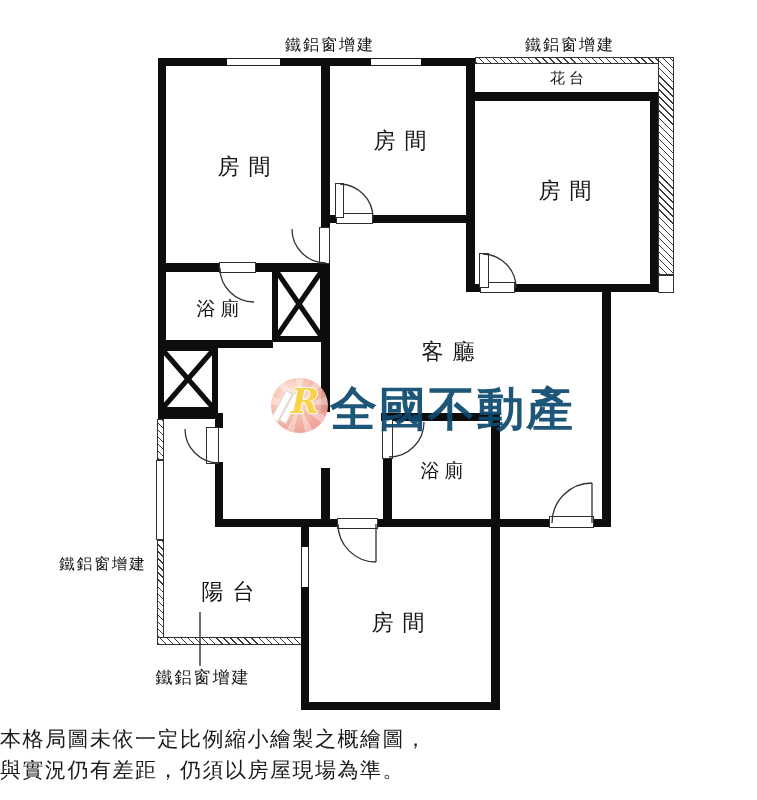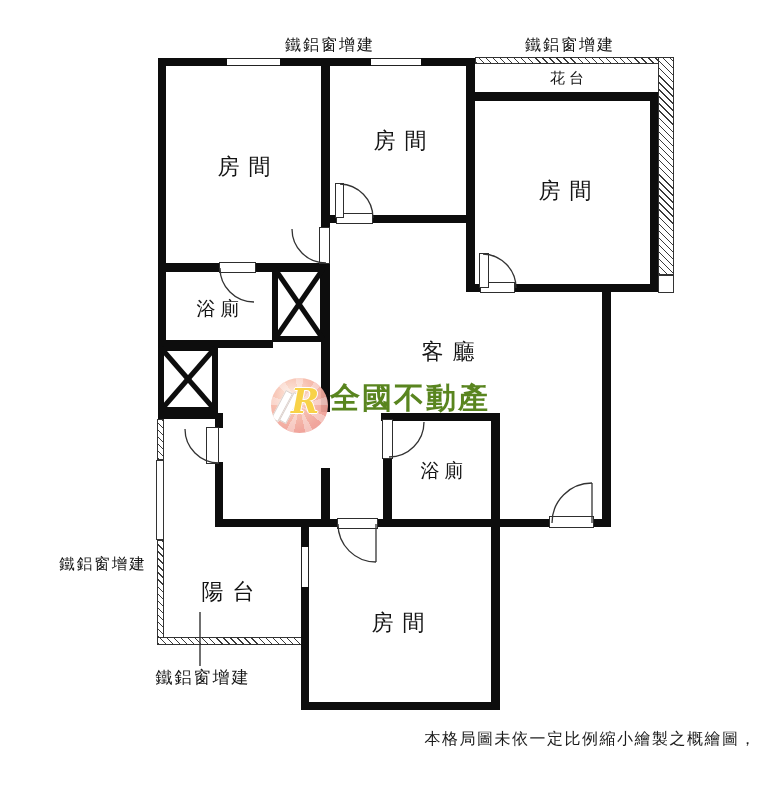--- a/index.html
+++ b/index.html
@@ -24,26 +24,26 @@
   
   #watermark{position:absolute;z-index:6;left:0;top:0;width:757px;height:800px;pointer-events:none;opacity:.93;}
   .wm-circle{position:absolute;left:271px;top:378px;width:57px;height:55px;border-radius:50%;
      background:radial-gradient(circle at 36% 30%,#fdeadd 0%,#f7bcab 38%,#f0a096 70%,#ec9790 100%);overflow:hidden;}
   .wm-rays{position:absolute;inset:0;border-radius:50%;opacity:.45;
      background:repeating-conic-gradient(from 8deg,rgba(255,255,255,0) 0deg 24deg,rgba(255,255,255,.8) 24deg 40deg);}
   .wm-slash{position:absolute;width:6px;height:30px;background:#fff;border:1px solid #d8cdc8;transform:rotate(28deg);}
   .wm-r{position:absolute;left:20px;top:3px;font-family:"DejaVu Serif",serif;font-style:italic;font-weight:bold;
      font-size:34px;color:#f8cf3b;text-shadow:-1px 0 #fff,1px 0 #fff,0 -1px #fff,0 1px #fff;}
   .wm-cn{position:absolute;left:330px;top:378px;font-family:"Liberation Sans",sans-serif;font-weight:bold;
-     font-size:30px;letter-spacing:2px;color:#4d7c0f;}
+     font-size:47px;letter-spacing:2px;color:#0c4a6e;}
   .wm-en{position:absolute;left:333px;top:406px;font-family:"Liberation Sans",sans-serif;font-weight:bold;
      font-size:12.5px;letter-spacing:4.6px;color:#f0a3a3;}
   
-  #disclaimer{position:absolute;z-index:5;left:0;top:723px;width:757px;text-align:right;
-     font-family:"Liberation Sans",sans-serif;font-size:16px;line-height:31px;letter-spacing:1.5px;color:#1a1a1a;}
+  #disclaimer{position:absolute;z-index:5;left:0;top:723px;width:757px;text-align:left;
+     font-family:"Liberation Sans",sans-serif;font-size:21px;line-height:31px;letter-spacing:1.5px;color:#1a1a1a;}
 </style>
 </head>
 <body>
 
 <div id="canvas">
 
   <svg id="arcs" width="757" height="800">
     <g stroke="#333" stroke-width="1.3" fill="none">
       <path d="M220,268 A34,34 0 0 0 254,302"></path>
       <path d="M326,263 A34,34 0 0 1 292,229"></path>
@@ -84,20 +84,21 @@
       <div class="wm-rays"></div>
       <div class="wm-slash" style="left:7px;top:12px"></div>
       <div class="wm-slash" style="left:15px;top:14px"></div>
       <div class="wm-r">R</div>
     </div>
     <div class="wm-cn">全國不動產</div>
   </div>
 
   <div id="disclaimer">
     <div>本格局圖未依一定比例縮小繪製之概繪圖，</div>
+    <div>與實況仍有差距，仍須以房屋現場為準。</div>
   </div>
 <div class="wall" style="left: 158px; top: 58px; width: 8px; height: 361px;"></div>
     <div class="wall" style="left: 158px; top: 58px; width: 69px; height: 8px;"></div>
     <div class="wall" style="left: 280px; top: 58px; width: 91px; height: 8px;"></div>
     <div class="wall" style="left: 421px; top: 58px; width: 45px; height: 8px;"></div>
     <div class="wall" style="left: 466px; top: 58px; width: 9px; height: 234px;"></div>
     <div class="wall" style="left: 321px; top: 58px; width: 9px; height: 170px;"></div>
     <div class="wall" style="left: 158px; top: 263px; width: 62px; height: 9px;"></div>
     <div class="wall" style="left: 255px; top: 263px; width: 75px; height: 9px;"></div>
     <div class="wall" style="left: 321px; top: 272px; width: 9px; height: 140px;"></div>

